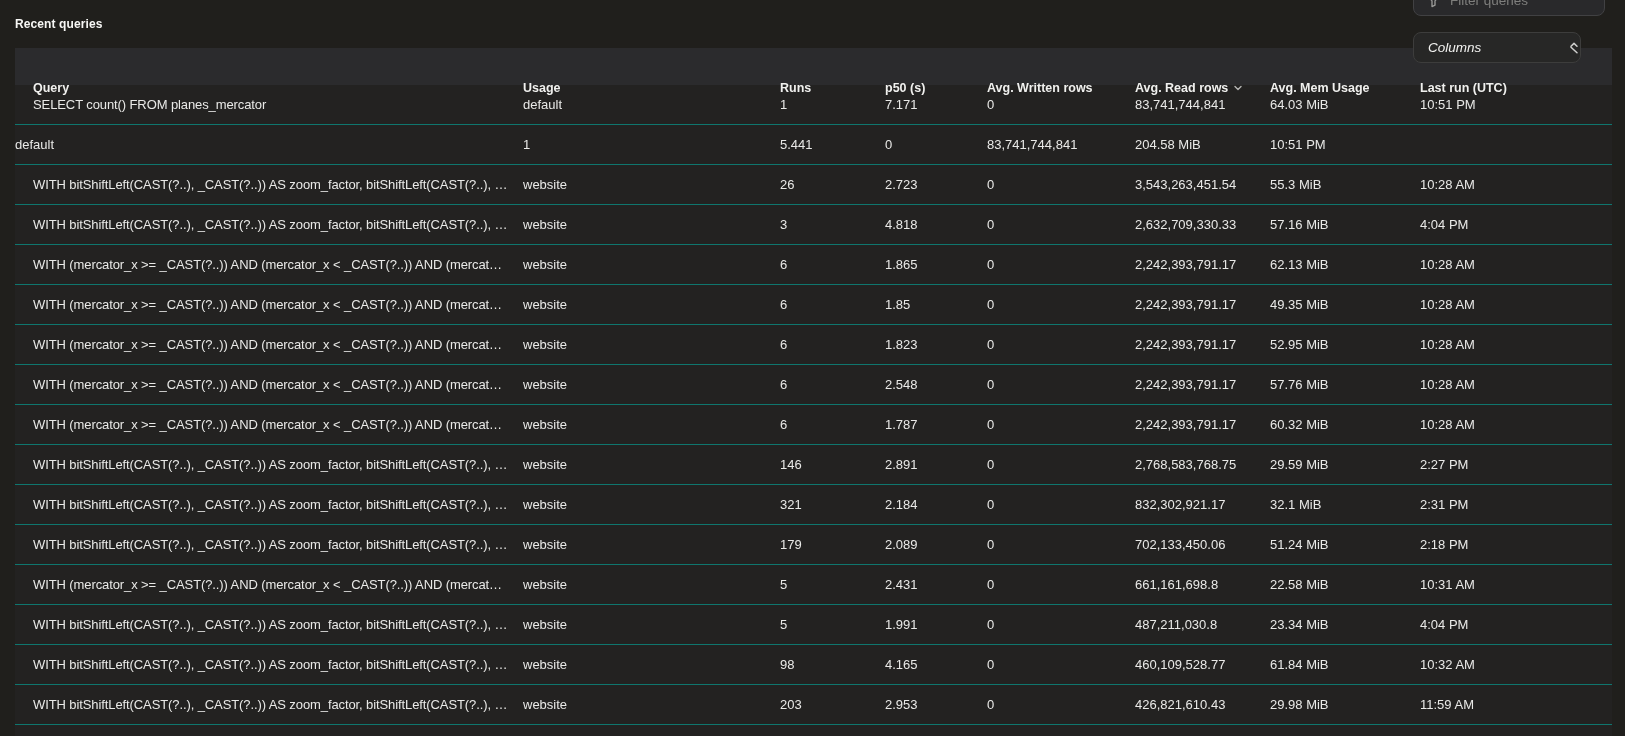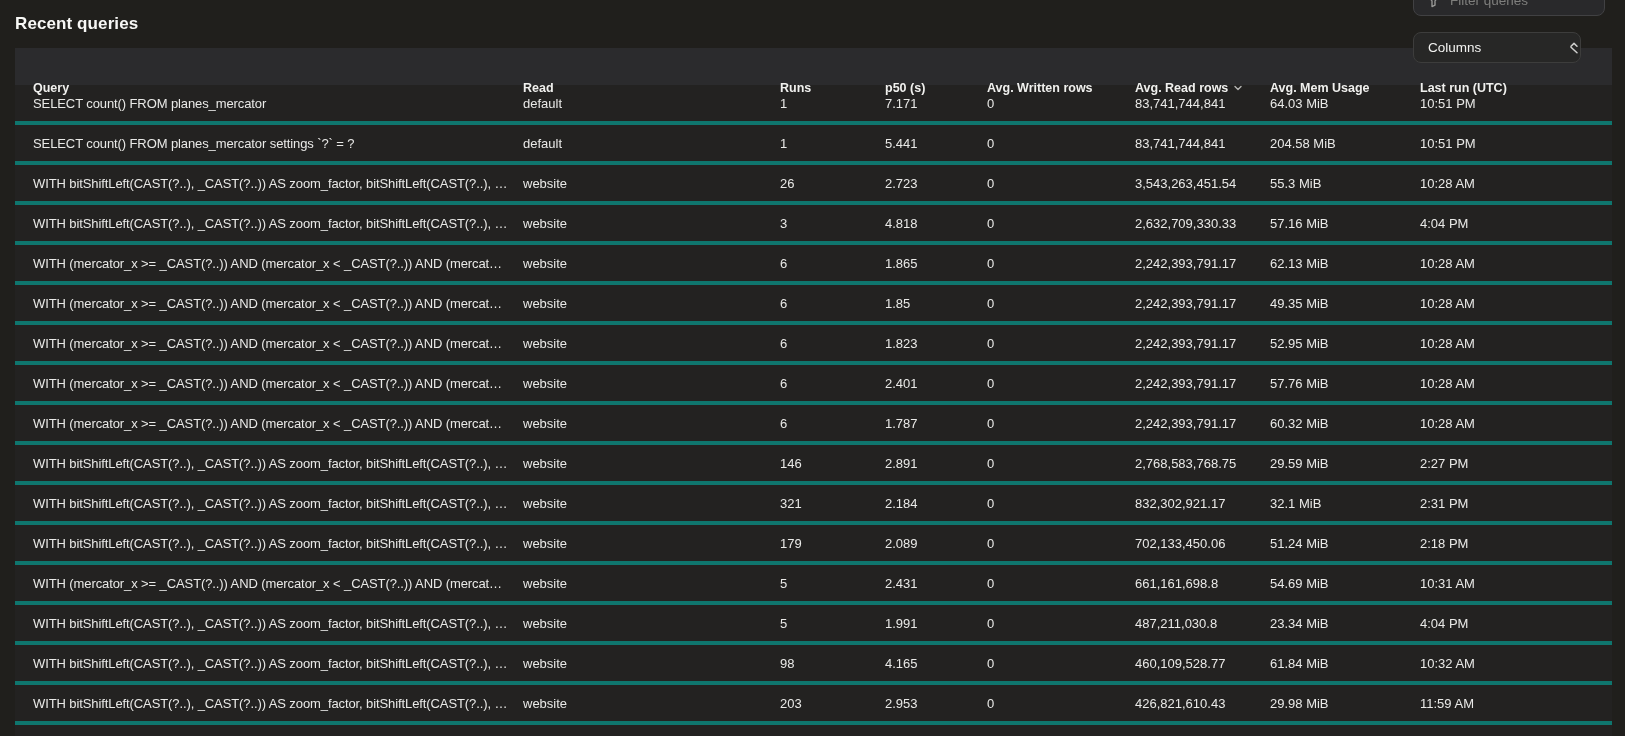--- a/index.html
+++ b/index.html
@@ -11,21 +11,21 @@
     color: #ececea;
   }
   .topbar {
     height: 48px;
     display: flex;
     align-items: center;
     justify-content: space-between;
     padding: 0 20px 0 15px;
   }
   .page-title {
-    font-size: 17px;
+    font-size: 12px;
     font-weight: 700;
     color: #f7f7f5;
     letter-spacing: 0.1px;
   }
   .topbar-controls { display: flex; align-items: flex-start; gap: 16px; flex-direction: column; }
   .filter-box {
     display: flex; align-items: center; gap: 9px;
     width: 192px; height: 31px;
     background: #29292b;
     border: 1px solid #414143;
@@ -40,20 +40,21 @@
   }
   .filter-input::placeholder { color: #7f7f7d; }
   .columns-select {
     display: flex; align-items: center; justify-content: space-between;
     width: 168px; height: 31px;
     background: #272726;
     border: 1px solid #3d3d3c;
     border-radius: 8px;
     padding: 0 0 0 14px;
     cursor: pointer;
+    font-style: italic;
   }
   .columns-select .label { font-size: 13.5px; color: #f2f2f0; }
 
   .table {
     margin: 0 13px 0 15px;
     width: 1597px;
     background: #232221;
   }
   .grid-row {
     display: grid;
@@ -64,21 +65,21 @@
     height: 37px;
     background: #2b2b2d;
     font-size: 12.5px;
     font-weight: 700;
     color: #f0f0ee;
   }
   .th { display: flex; align-items: center; gap: 5px; white-space: nowrap; cursor: pointer; margin-top: 33px; }
   .th:first-child { padding-left: 18px; }
   .trow {
     height: 40px;
-    border-bottom: 4px solid #0f766e;
+    border-bottom: 1px solid #0f766e;
     font-size: 13px;
     color: #e9e9e7;
     cursor: pointer;
     background: #232221;
   }
   .td {
     white-space: nowrap; overflow: hidden; text-overflow: ellipsis;
     padding-right: 14px;
   }
   .td.query { padding-left: 18px; letter-spacing: -0.1px; }
@@ -108,21 +109,21 @@
     </div>
   </div>
 </div>
 
 <div class="table">
   <div class="grid-row thead">
     <div class="th">
         <span>Query</span>
       </div>
     <div class="th">
-        <span>Read</span>
+        <span>Usage</span>
       </div>
     <div class="th">
         <span>Runs</span>
       </div>
     <div class="th">
         <span>p50 (s)</span>
       </div>
     <div class="th">
         <span>Avg. Written rows</span>
       </div>
@@ -148,21 +149,20 @@
     <div class="td">default</div>
     <div class="td">1</div>
     <div class="td">7.171</div>
     <div class="td">0</div>
     <div class="td">83,741,744,841</div>
     <div class="td">64.03 MiB</div>
     <div class="td">10:51 PM</div>
   </div>
 
   <div class="grid-row trow">
-    <div class="td query">SELECT count() FROM planes_mercator settings `?` = ?</div>
     <div class="td">default</div>
     <div class="td">1</div>
     <div class="td">5.441</div>
     <div class="td">0</div>
     <div class="td">83,741,744,841</div>
     <div class="td">204.58 MiB</div>
     <div class="td">10:51 PM</div>
   </div>
 
   <div class="grid-row trow">
@@ -217,21 +217,21 @@
     <div class="td">0</div>
     <div class="td">2,242,393,791.17</div>
     <div class="td">52.95 MiB</div>
     <div class="td">10:28 AM</div>
   </div>
 
   <div class="grid-row trow">
     <div class="td query">WITH (mercator_x &gt;= _CAST(?..)) AND (mercator_x &lt; _CAST(?..)) AND (mercator_y ...</div>
     <div class="td">website</div>
     <div class="td">6</div>
-    <div class="td">2.401</div>
+    <div class="td">2.548</div>
     <div class="td">0</div>
     <div class="td">2,242,393,791.17</div>
     <div class="td">57.76 MiB</div>
     <div class="td">10:28 AM</div>
   </div>
 
   <div class="grid-row trow">
     <div class="td query">WITH (mercator_x &gt;= _CAST(?..)) AND (mercator_x &lt; _CAST(?..)) AND (mercator_y ...</div>
     <div class="td">website</div>
     <div class="td">6</div>
@@ -275,21 +275,21 @@
     <div class="td">2:18 PM</div>
   </div>
 
   <div class="grid-row trow">
     <div class="td query">WITH (mercator_x &gt;= _CAST(?..)) AND (mercator_x &lt; _CAST(?..)) AND (mercator_y ...</div>
     <div class="td">website</div>
     <div class="td">5</div>
     <div class="td">2.431</div>
     <div class="td">0</div>
     <div class="td">661,161,698.8</div>
-    <div class="td">54.69 MiB</div>
+    <div class="td">22.58 MiB</div>
     <div class="td">10:31 AM</div>
   </div>
 
   <div class="grid-row trow">
     <div class="td query">WITH bitShiftLeft(CAST(?..), _CAST(?..)) AS zoom_factor, bitShiftLeft(CAST(?..), ? -...</div>
     <div class="td">website</div>
     <div class="td">5</div>
     <div class="td">1.991</div>
     <div class="td">0</div>
     <div class="td">487,211,030.8</div>

